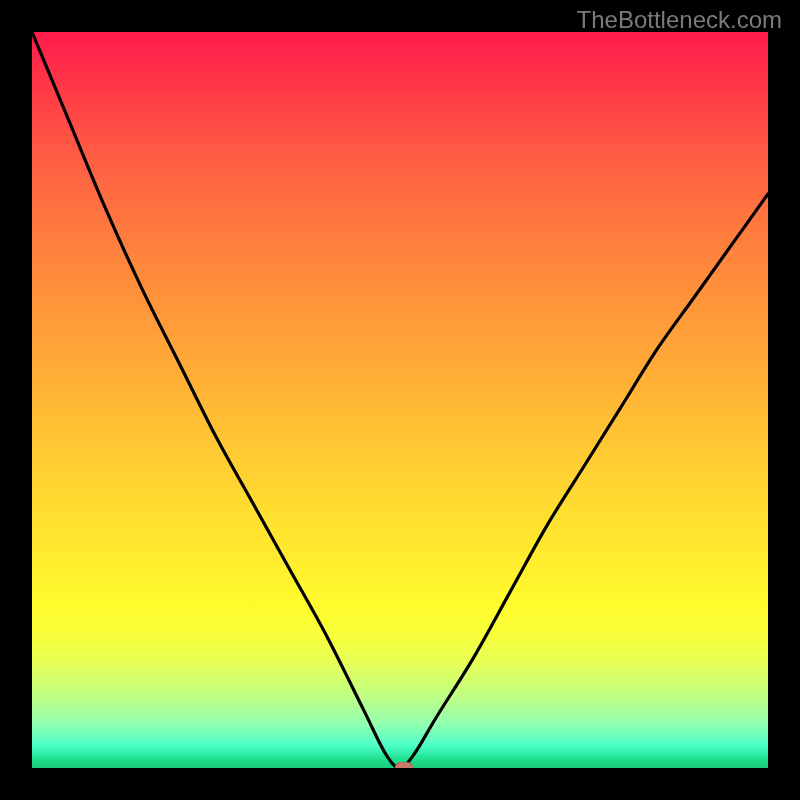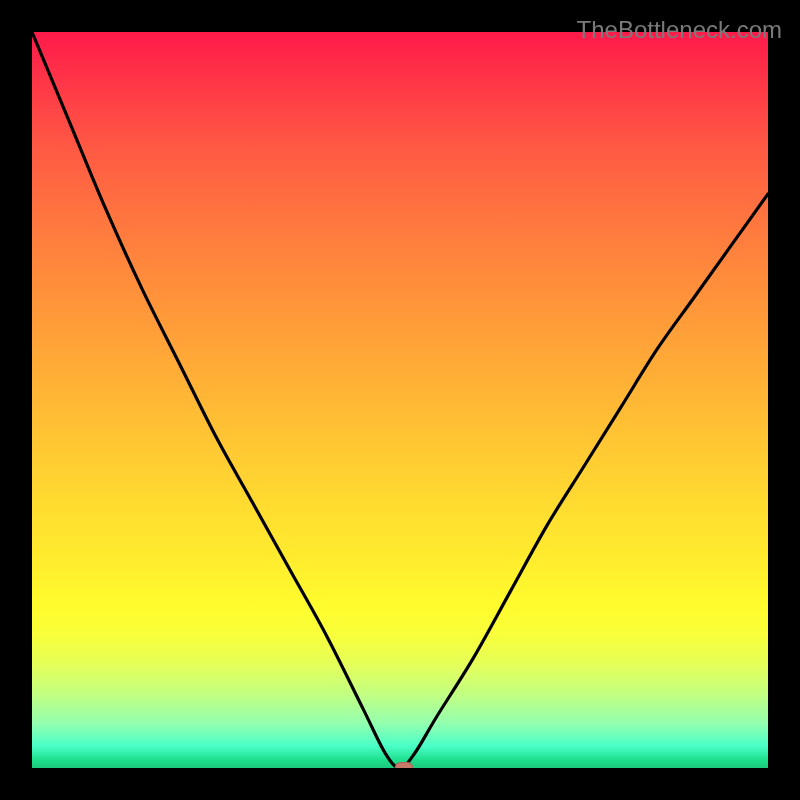--- a/index.html
+++ b/index.html
@@ -8,21 +8,21 @@
     background: #fff;
   }
   .container {
     width: 800px;
     height: 800px;
     position: relative;
     background: #000;
   }
   .watermark {
     position: absolute;
-    top: 16px;
+    top: 6px;
     right: 18px;
     font-family: Arial, Helvetica, sans-serif;
     font-size: 24px;
     color: #7a7a7a;
     z-index: 10;
     margin-left: 17px;
   }
   .plot-area {
     position: absolute;
     left: 32px;

